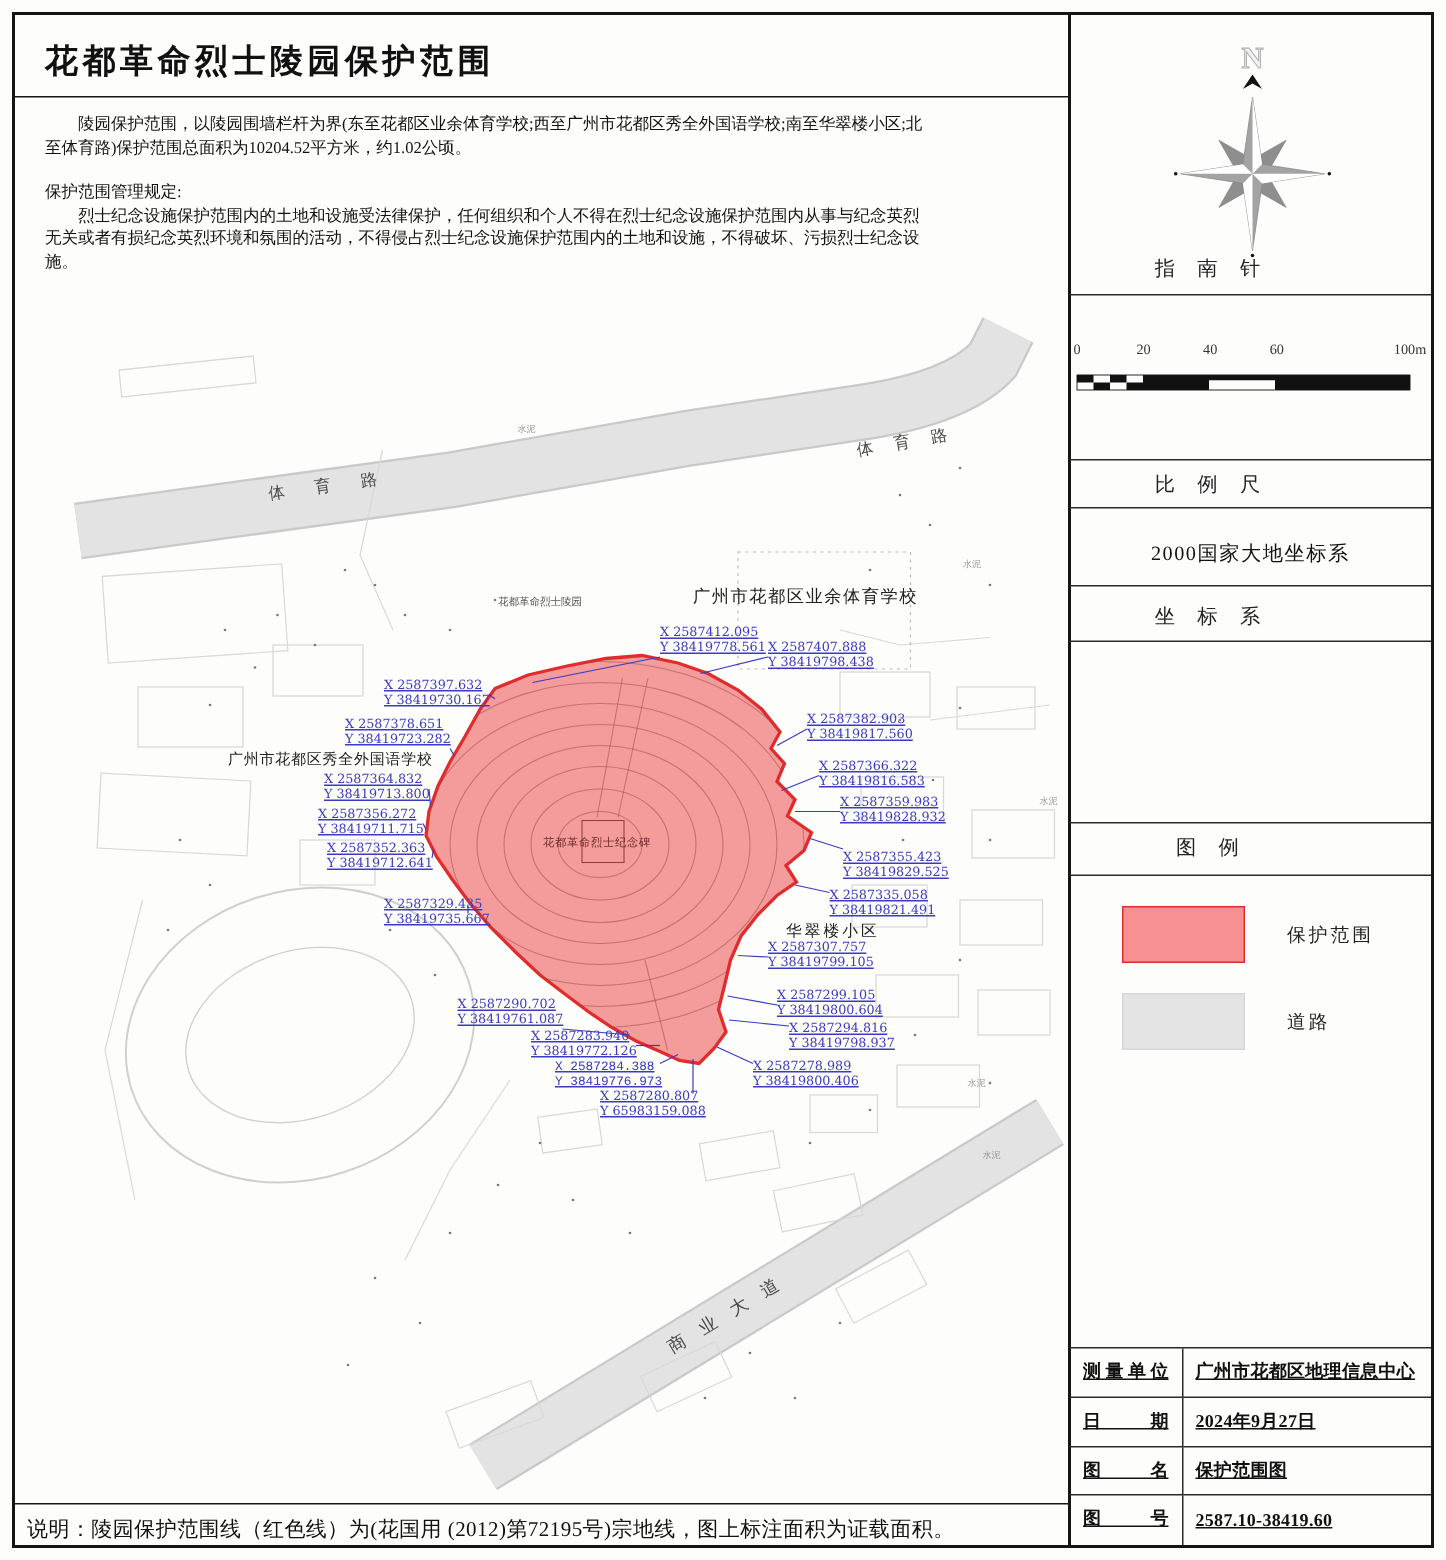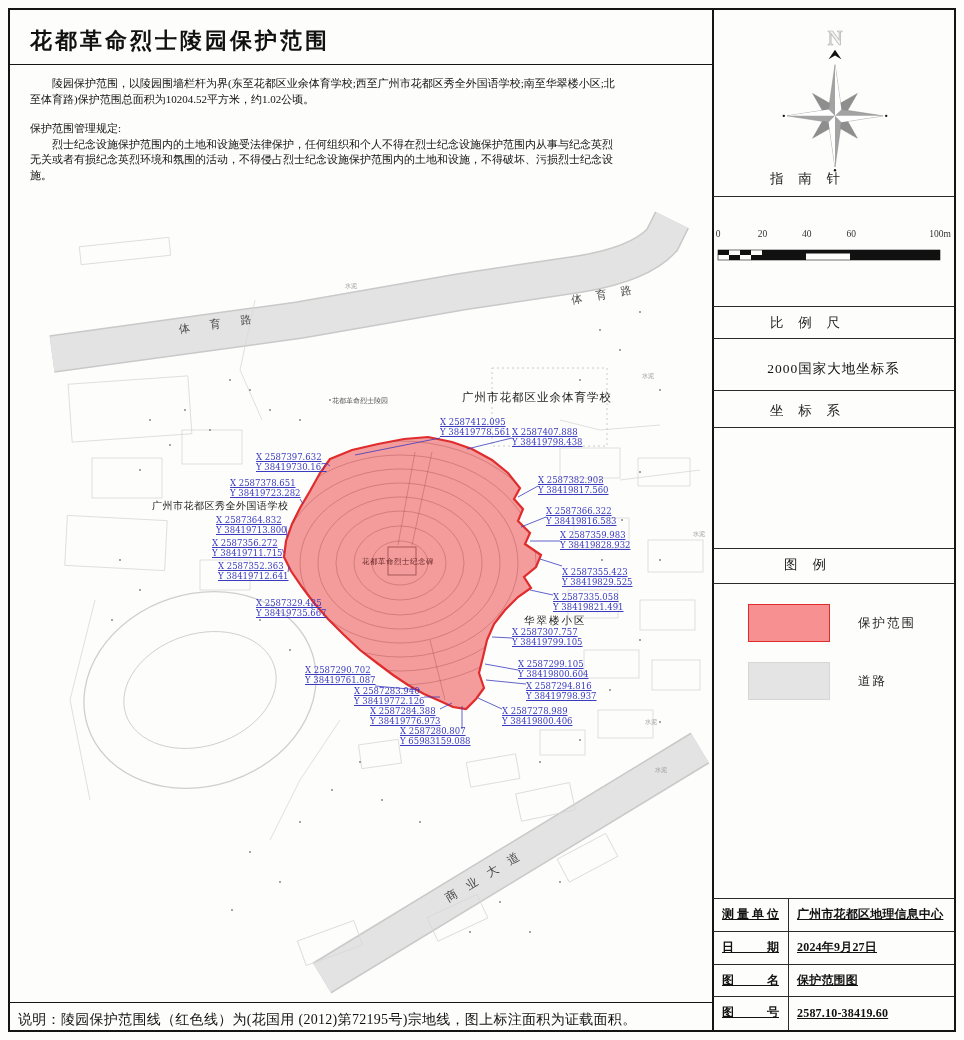--- a/index.html
+++ b/index.html
@@ -247,21 +247,21 @@
       <div>Y 38419798.937</div>
     </div>
     <div class="coord" style="left: 502px; top: 707px;">
       <div>X 2587278.989</div>
       <div>Y 38419800.406</div>
     </div>
     <div class="coord" style="left: 400px; top: 727px;">
       <div>X 2587280.807</div>
       <div>Y 65983159.088</div>
     </div>
-    <div class="coord" style="left: 370px; top: 707px;">
+    <div class="coord" style="left: 370px; top: 707px; font-family: Liberation Mono, monospace;">
       <div>X 2587284.388</div>
       <div>Y 38419776.973</div>
     </div>
     <div class="coord" style="left: 354px; top: 687px;">
       <div>X 2587283.940</div>
       <div>Y 38419772.126</div>
     </div>
     <div class="coord" style="left: 305px; top: 666px;">
       <div>X 2587290.702</div>
       <div>Y 38419761.087</div>

